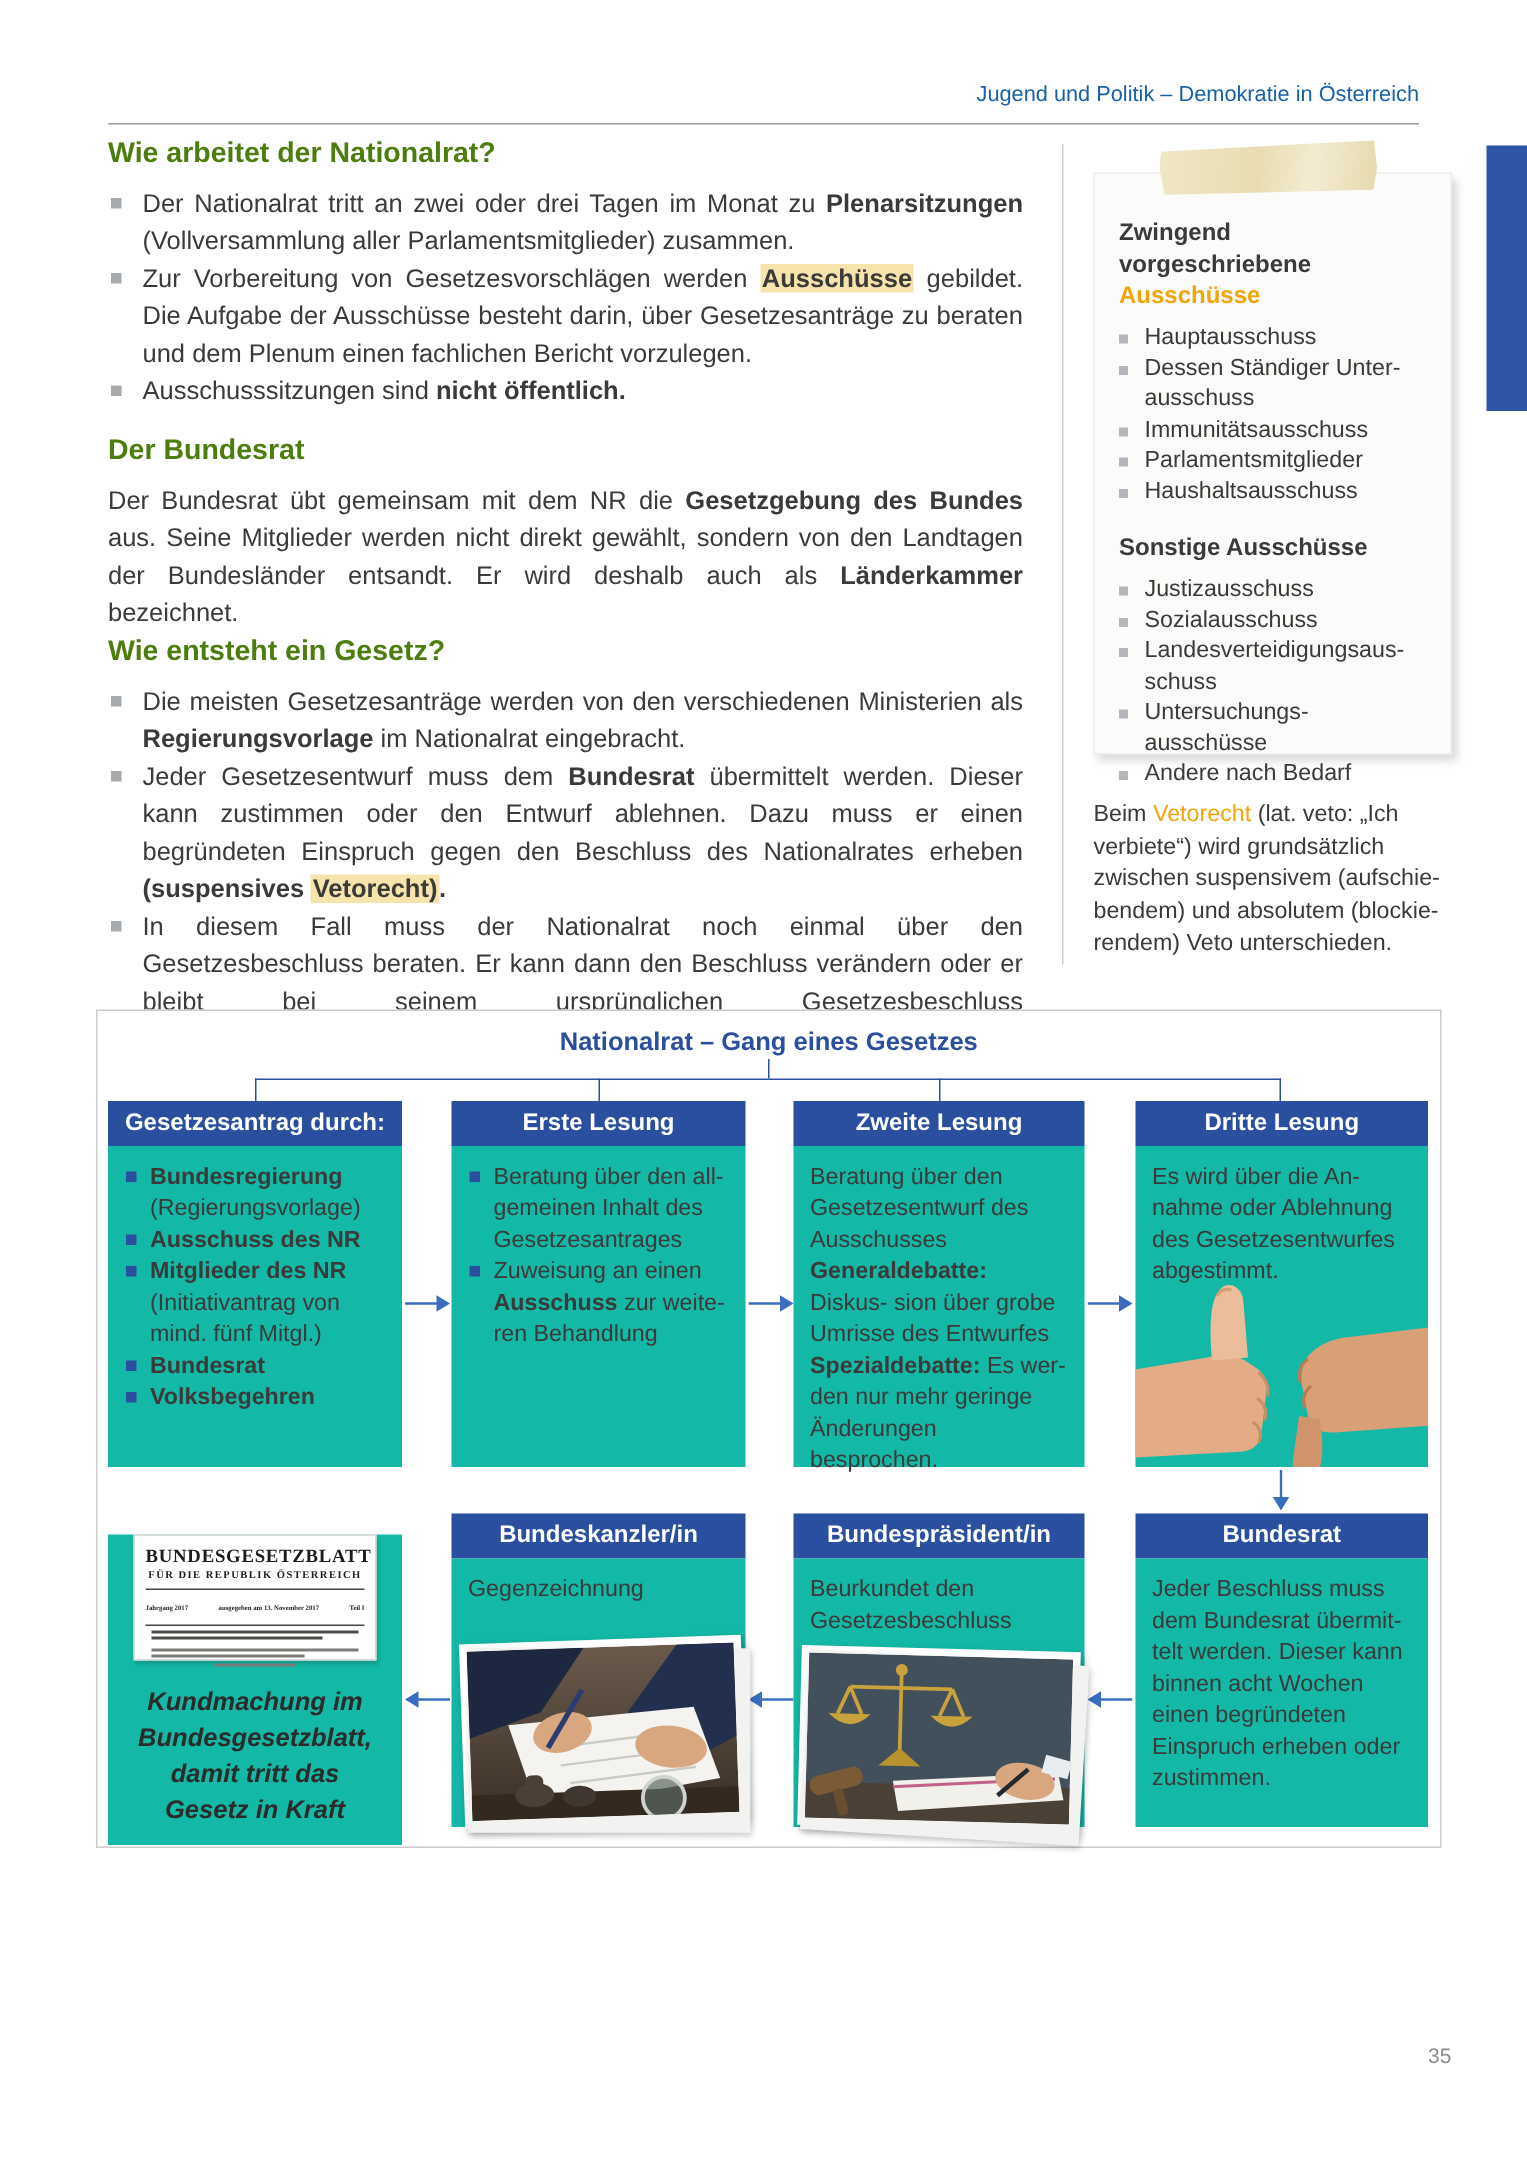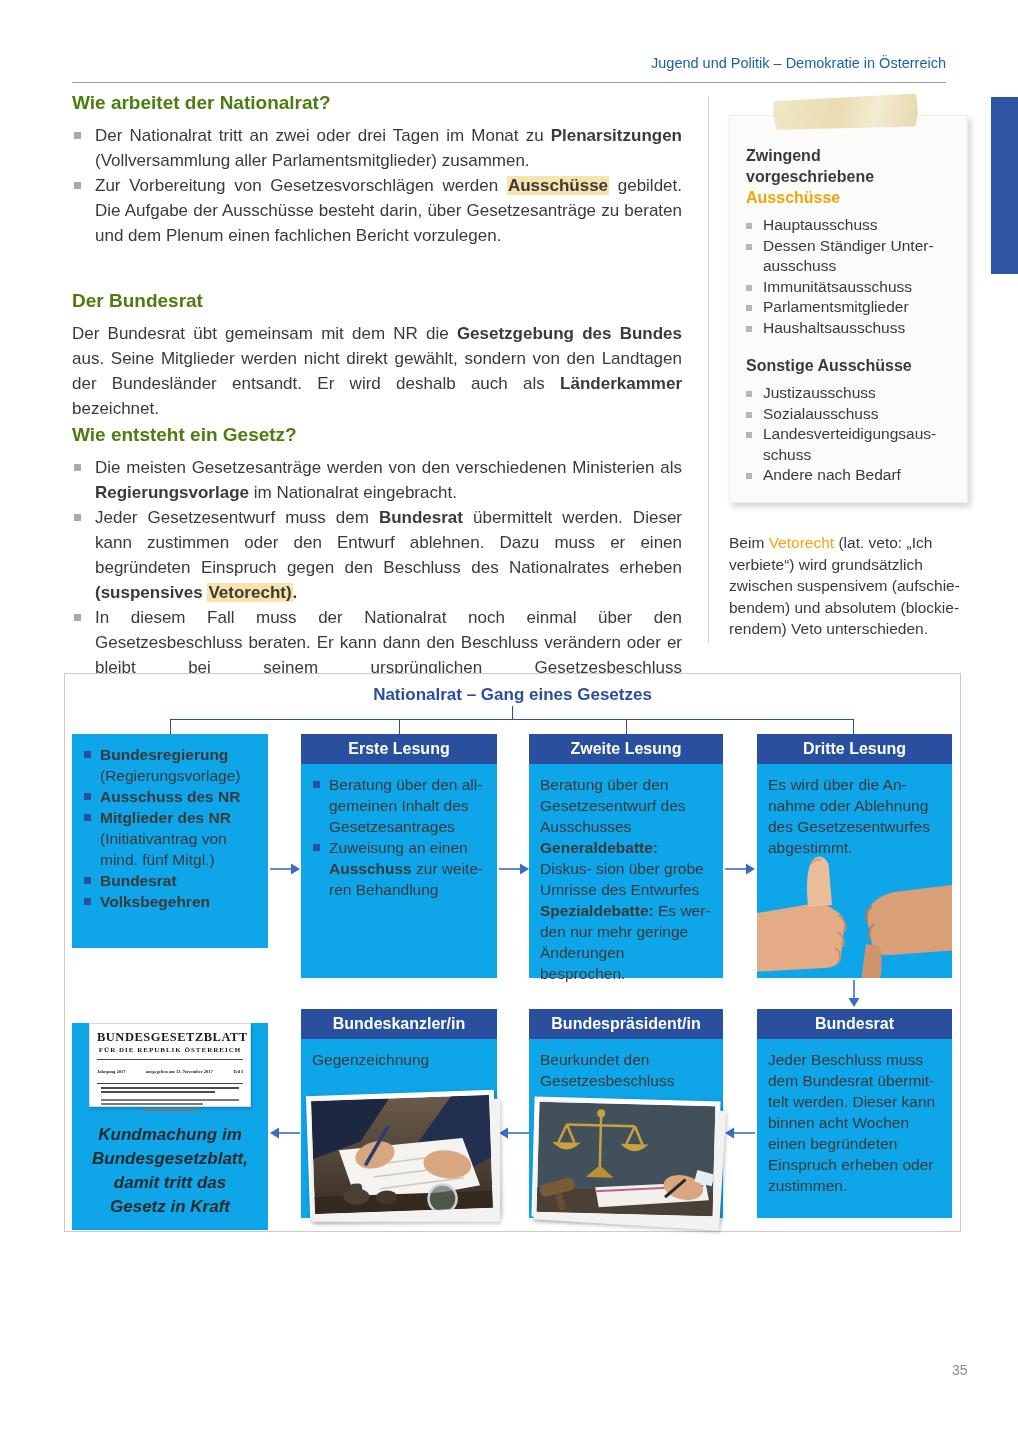--- a/index.html
+++ b/index.html
@@ -36,21 +36,21 @@
   .side-item .stxt{white-space:pre-line;flex:1;}
   .side-h2{margin-top:17px;font-size:16px;font-weight:bold;line-height:21px;}
   .veto{left:729px;top:532px;width:244px;font-size:15.5px;line-height:21.5px;}
   .veto .runs span{white-space:pre-line;}
   
   .diagram{left:64px;top:673px;width:895px;height:557px;border:1px solid #cbcbcb;background:#fff;}
   .dg-title{position:absolute;top:11px;left:0;width:100%;text-align:center;font-size:17px;font-weight:bold;color:#2a4f9e;}
   .cline{position:absolute;background:#2a4f9e;}
   .col{position:absolute;}
   .col-header{height:30px;background:#2a4f9e;color:#fff;font-weight:bold;font-size:16px;line-height:30px;text-align:center;}
-  .col-body{background:#0ea5e9;font-size:15.5px;line-height:21px;padding:10px 11px;box-sizing:border-box;position:relative;}
+  .col-body{background:#14b8a6;font-size:15.5px;line-height:21px;padding:10px 11px;box-sizing:border-box;position:relative;}
   .col-body .runs span{white-space:pre-line;}
   .dbullet{display:flex;}
   .dbullet .dsq{flex:0 0 auto;width:7px;height:7px;background:#2a4f9e;margin:7px 9px 0 1px;}
   .dbullet .txt{flex:1;}
   .dbullet .txt span{white-space:pre-line;}
   .arrow-svg{position:absolute;}
   
   .photo{position:absolute;background:#fff;padding:5px;box-shadow:2px 3px 6px rgba(0,0,0,.3);}
   .photo:before{content:"";position:absolute;left:4px;top:6px;width:100%;height:100%;background:#f2f2f0;z-index:-1;
                 box-shadow:1px 2px 4px rgba(0,0,0,.2);transform:rotate(2deg);}
@@ -79,20 +79,24 @@
     <h2>Wie arbeitet der Nationalrat?</h2>
     <div class="mtxt">
       <div class="bullet">
         <span class="sq"></span>
         <span class="txt runs"><span>Der Nationalrat tritt an zwei oder drei Tagen im Monat zu </span><span class="b">Plenarsitzungen</span><span> (Voll­versammlung aller Parlamentsmitglieder) zusammen.</span></span>
       </div>
       <div class="bullet">
         <span class="sq"></span>
         <span class="txt runs"><span>Zur Vorbereitung von Gesetzesvorschlägen werden </span><span class="b hl">Ausschüsse</span><span> gebildet. Die Aufgabe der Ausschüsse besteht darin, über Gesetzesanträge zu beraten und dem Plenum einen fachlichen Bericht vorzulegen.</span></span>
       </div>
+      <div class="bullet">
+        <span class="sq"></span>
+        <span class="txt runs"><span>Ausschusssitzungen sind </span><span class="b">nicht öffentlich.</span></span>
+      </div>
     </div>
   </div>
 
   <div class="abs sec" style="top:290px">
     <h2>Der Bundesrat</h2>
     <div class="mtxt runs"><span>Der Bundesrat übt gemeinsam mit dem NR die </span><span class="b">Gesetzgebung des Bundes</span><span> aus. Seine Mitglieder werden nicht direkt gewählt, sondern von den Landtagen der Bun­desländer entsandt. Er wird deshalb auch als </span><span class="b">Länderkammer</span><span> bezeichnet.</span></div>
   </div>
 
   <div class="abs sec" style="top:424px">
     <h2>Wie entsteht ein Gesetz?</h2>
@@ -148,20 +152,25 @@
           <span class="stxt">Justizausschuss</span>
         </div>
       <div class="side-item">
           <span class="ssq"></span>
           <span class="stxt">Sozialausschuss</span>
         </div>
       <div class="side-item">
           <span class="ssq"></span>
           <span class="stxt">Landesverteidigungsaus-
 schuss</span>
+        </div>
+      <div class="side-item">
+          <span class="ssq"></span>
+          <span class="stxt">Untersuchungs-
+ausschüsse</span>
         </div>
       <div class="side-item">
           <span class="ssq"></span>
           <span class="stxt">Andere nach Bedarf</span>
         </div>
     </div>
   </div>
 
   <div class="abs veto">
     <span class="runs"><span>Beim </span><span class="o">Vetorecht</span><span> (lat. veto: „Ich
@@ -175,20 +184,21 @@
     <div class="dg-title">Nationalrat – Gang eines Gesetzes</div>
 
     <div class="cline" style="left:447px;top:32px;width:1px;height:13px"></div>
     <div class="cline" style="left:105px;top:45px;width:684px;height:1px"></div>
     <div class="cline" style="left:105px;top:45px;width:1px;height:15px"></div>
     <div class="cline" style="left:334px;top:45px;width:1px;height:15px"></div>
     <div class="cline" style="left:561px;top:45px;width:1px;height:15px"></div>
     <div class="cline" style="left:788px;top:45px;width:1px;height:15px"></div>
 
     <div class="col" style="left:7px;top:60px;width:196px">
+      <div class="col-header">Gesetzesantrag durch:</div>
       <div class="col-body" style="height:214px">
         <div class="dbullet">
             <span class="dsq"></span>
             <span class="txt runs"><span class="b">Bundesregierung</span><span>
 (Regierungsvorlage)</span></span>
           </div>
         <div class="dbullet">
             <span class="dsq"></span>
             <span class="txt runs"><span class="b">Ausschuss des NR</span></span>
           </div>

